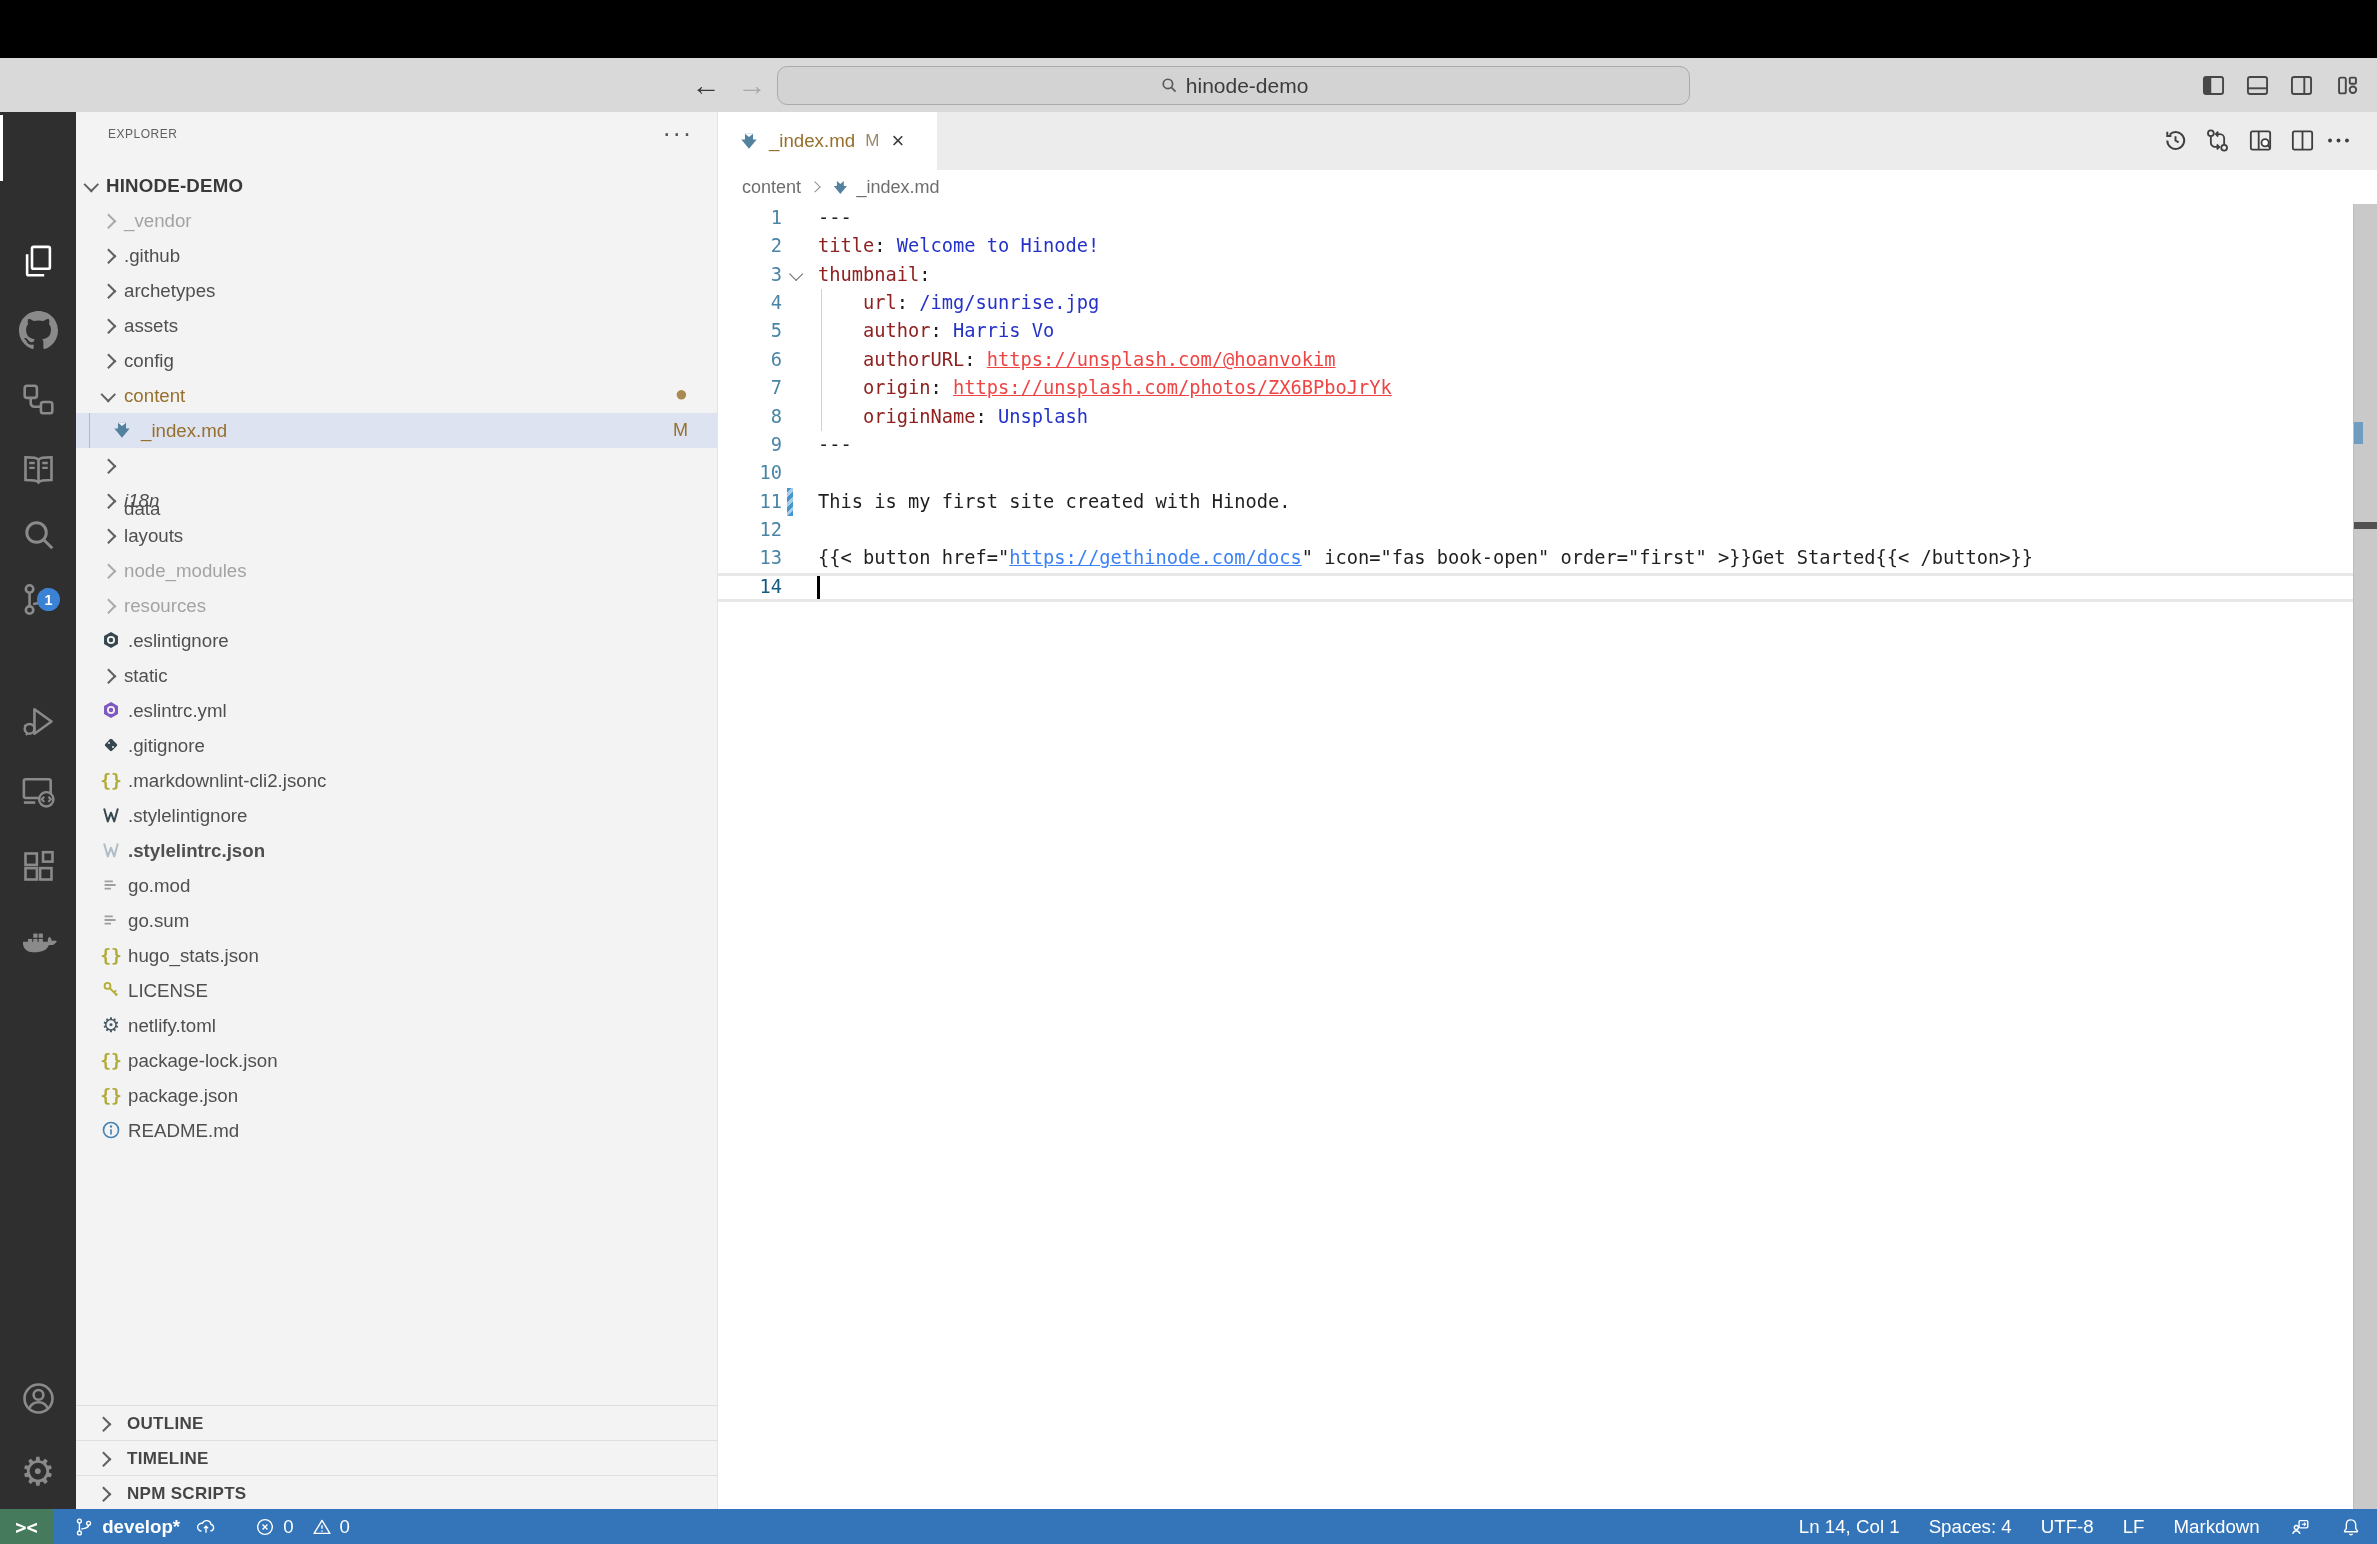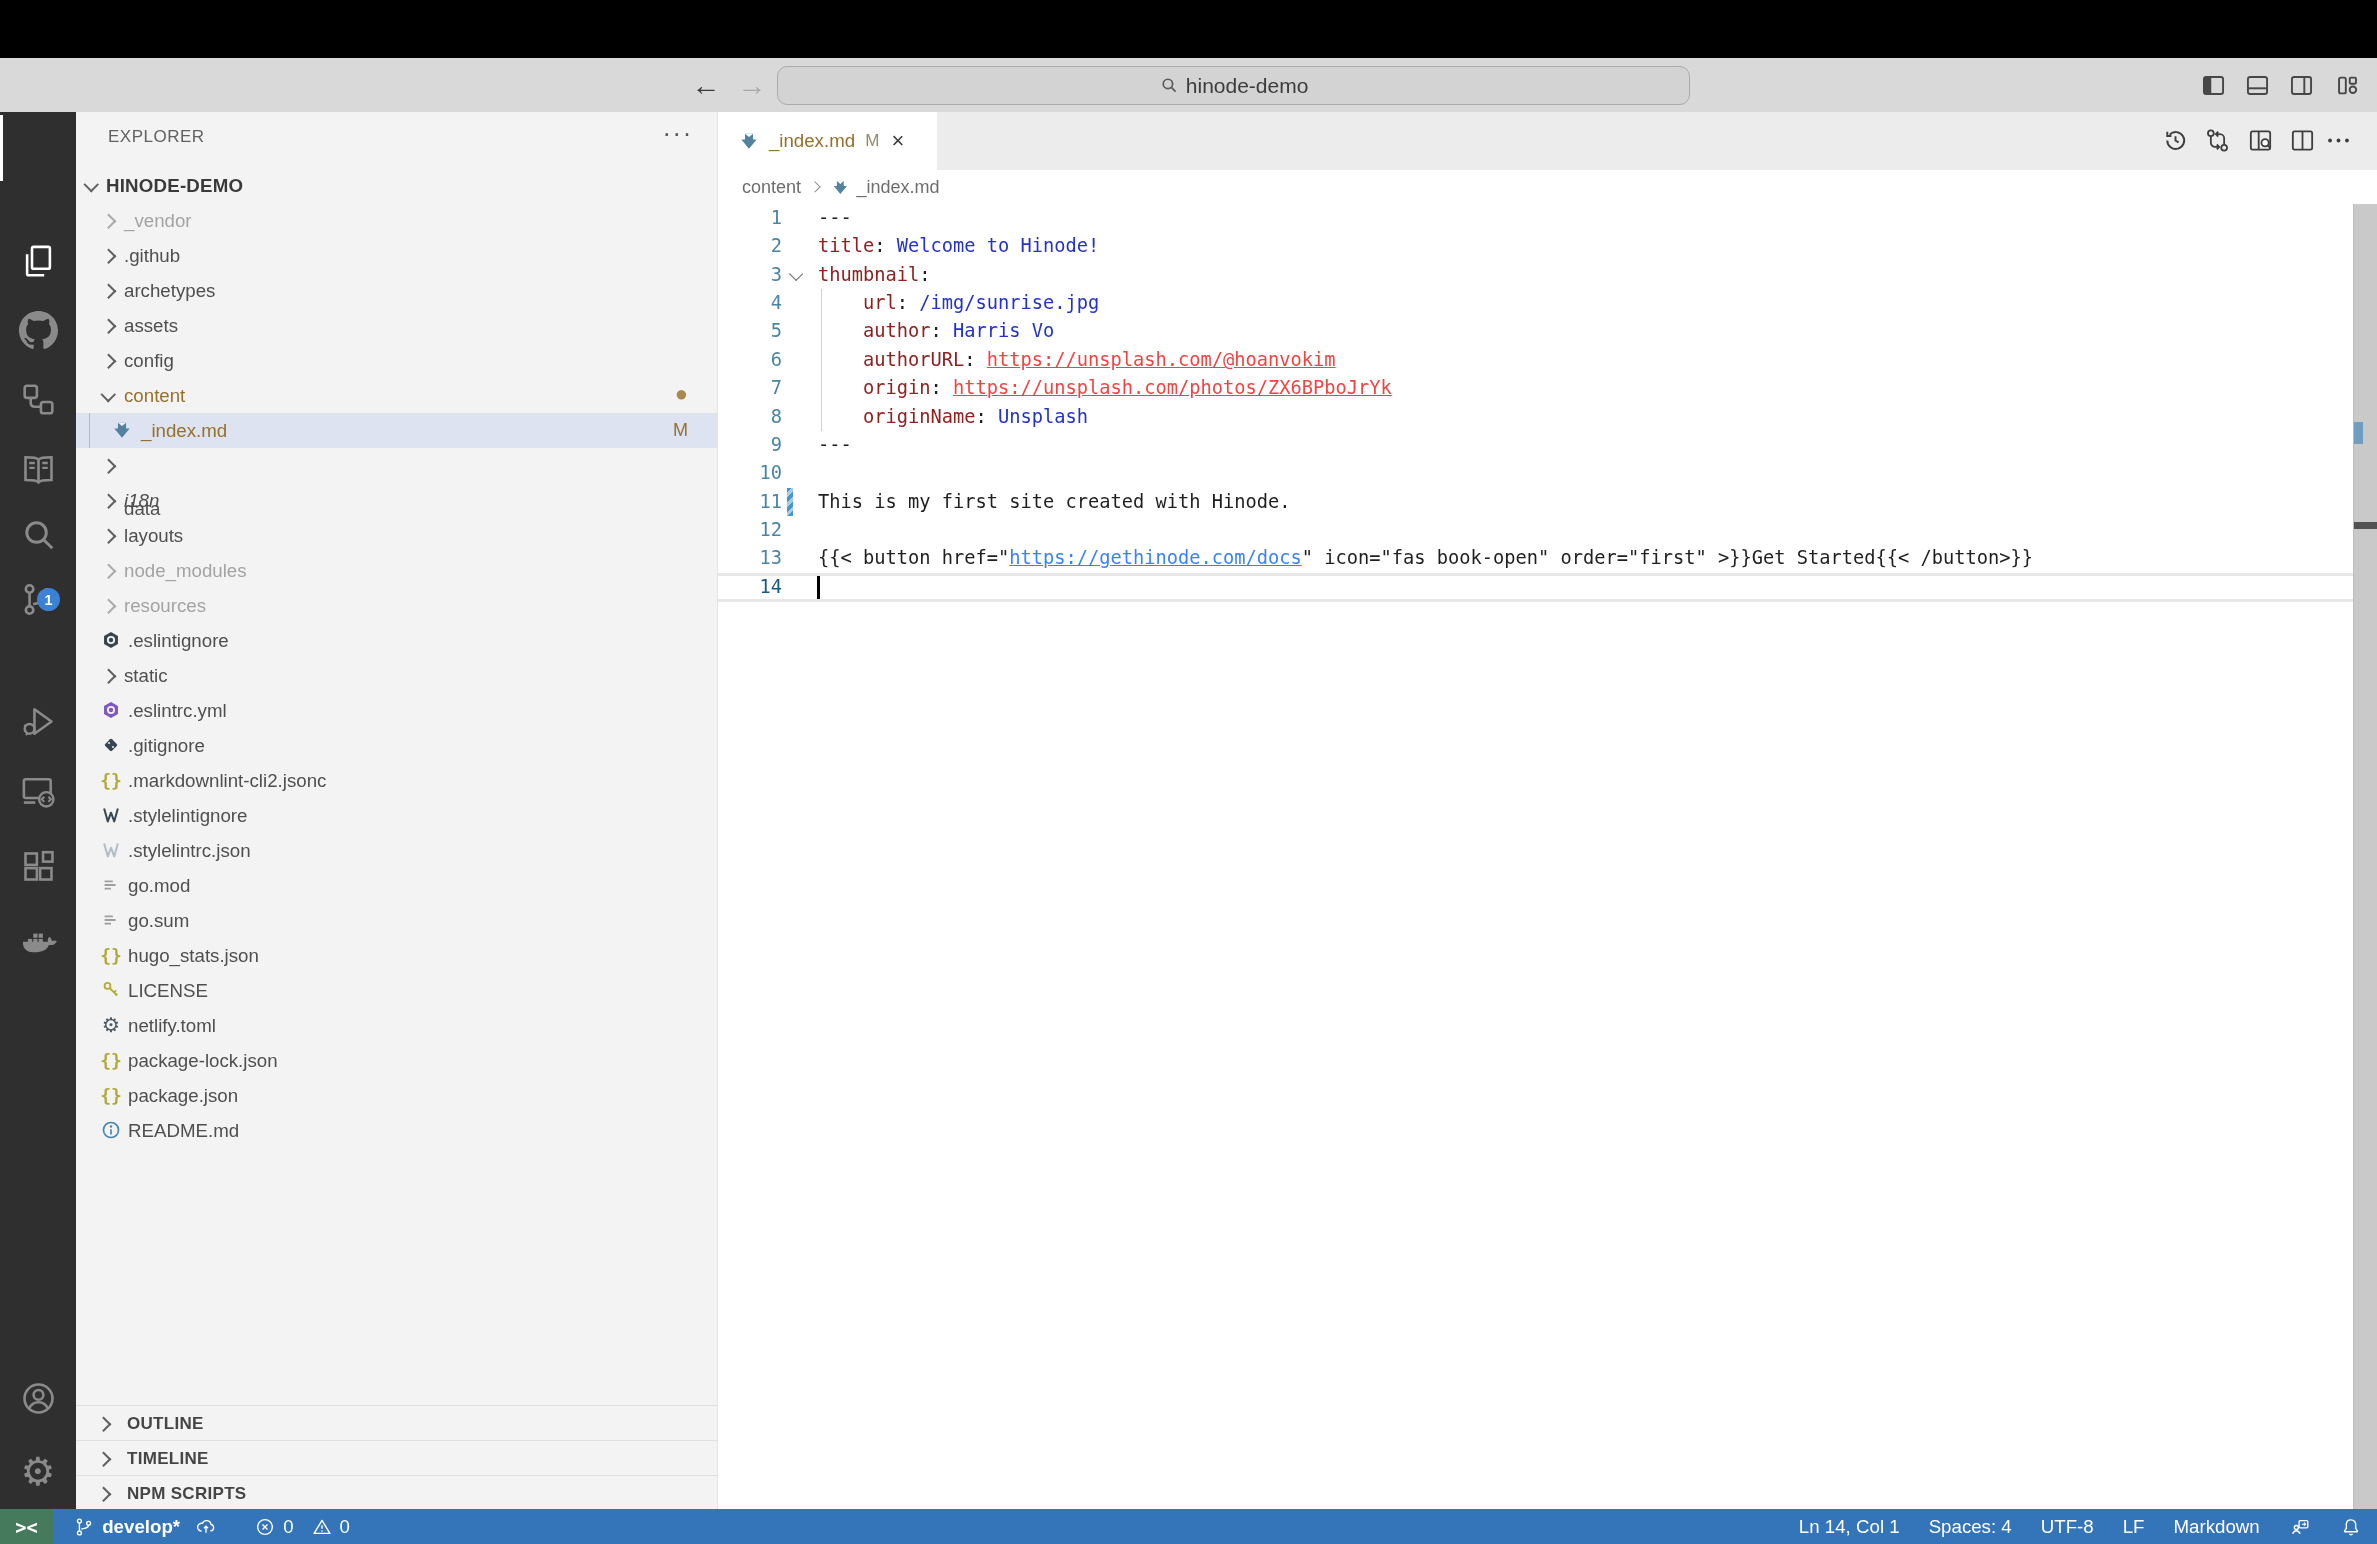--- a/index.html
+++ b/index.html
@@ -23,21 +23,21 @@
   #workbench{left:0;top:112px;width:2377px;height:1397px}
   #activitybar{position:absolute;left:0;top:0;width:76px;height:1397px;background:#2f2f30}
   .act-item{position:absolute;left:0;width:76px;height:70px;display:flex;align-items:center;justify-content:center}
   .act-item svg{width:39px;height:39px}
   #act-indicator{position:absolute;left:0;top:3.4px;width:3.4px;height:66px;background:#fff}
   #scm-badge{position:absolute;left:37px;top:24px;width:23px;height:23px;border-radius:50%;background:#3b82d4;
              color:#fff;font-size:14.4px;font-weight:bold;display:flex;align-items:center;justify-content:center}
 
   #sidebar{position:absolute;left:76px;top:0;width:641px;height:1397px;background:#f3f3f3}
   #sb-header{position:absolute;left:0;top:0;width:641px;height:51px}
-  #sb-title{position:absolute;left:32px;top:15.3px;font-size:17px;letter-spacing:0.5px;color:#616161}
+  #sb-title{position:absolute;left:32px;top:15.3px;font-size:12px;letter-spacing:0.5px;color:#616161}
   #sb-more{position:absolute;right:24px;top:6.8px;font-size:25.5px;color:#555;letter-spacing:1.7px}
   #tree{position:absolute;left:0;top:56px;width:641px}
   .trow{position:relative;height:35px}
   .trow.sel{background:#dee3f2}
   .chev{position:absolute;width:8.5px;height:8.5px;border-right:2px solid #616161;border-bottom:2px solid #616161;top:12.7px}
   .chev.r{transform:rotate(-45deg)}
   .chev.d{transform:rotate(45deg);top:11px}
   .chev.dim{border-color:#ababab}
   .tlabel{position:absolute;top:6.8px;font-size:18.7px;color:#4f4f4f;white-space:nowrap}
   .tlabel.dim{color:#a3a3a3}
@@ -346,21 +346,21 @@
             </svg>
           </span>
           <span class="tlabel" style="left: 52px;">.stylelintignore</span>
         </div>
         <div class="trow">
           <span class="ticon" style="left: 23px;">
             <svg viewBox="0 0 24 24">
               <path d="M4.5 5 8.5 19 12 9.5 15.5 19 19.5 5" fill="none" stroke="#b0bec5" stroke-width="2.2" stroke-linejoin="round"></path>
             </svg>
           </span>
-          <span class="tlabel" style="left: 52px;">.stylelintrc.json</span>
+          <span class="tlabel" style="left: 52px; font-weight: bold;">.stylelintrc.json</span>
         </div>
         <div class="trow">
           <span class="ticon" style="left: 23px;">
             <svg viewBox="0 0 24 24">
               <path d="M5 8h9M5 12h12M5 16h7" stroke="#9e9e9e" stroke-width="2"></path>
             </svg>
           </span>
           <span class="tlabel" style="left: 52px;">go.mod</span>
         </div>
         <div class="trow">

